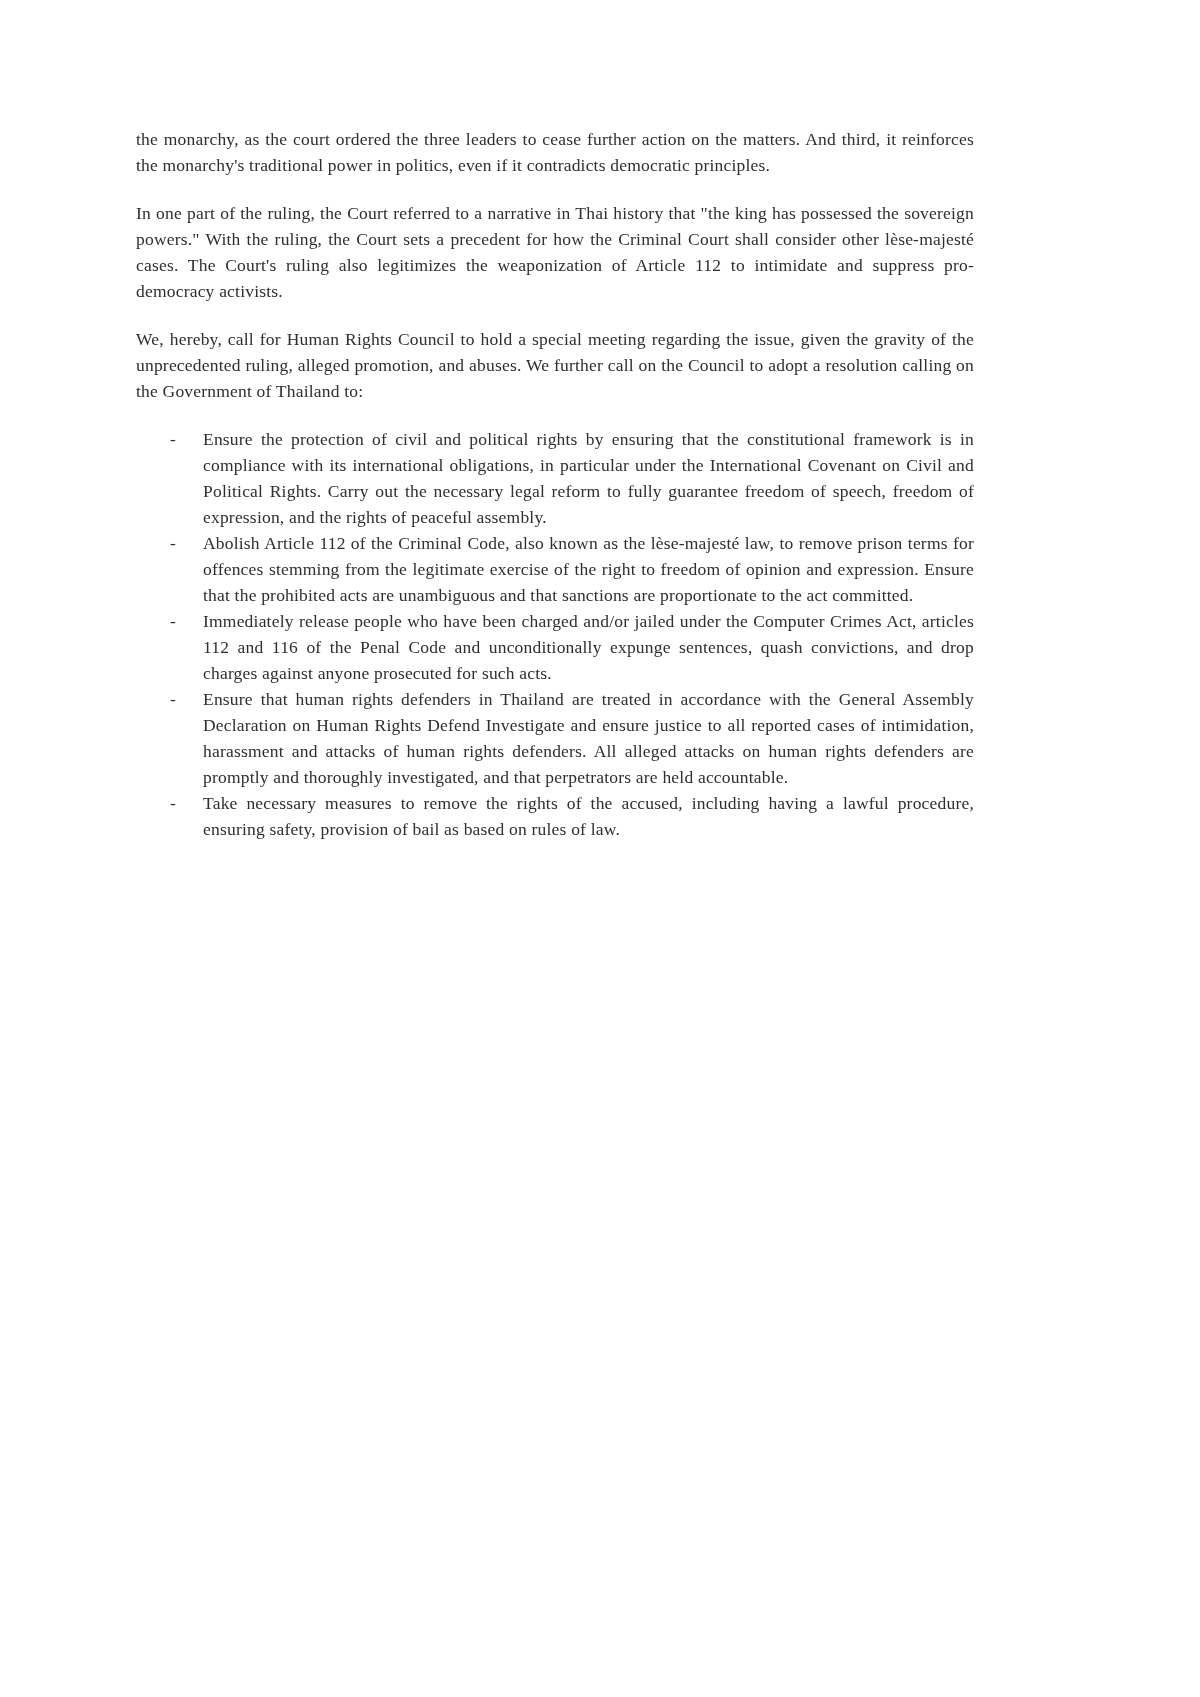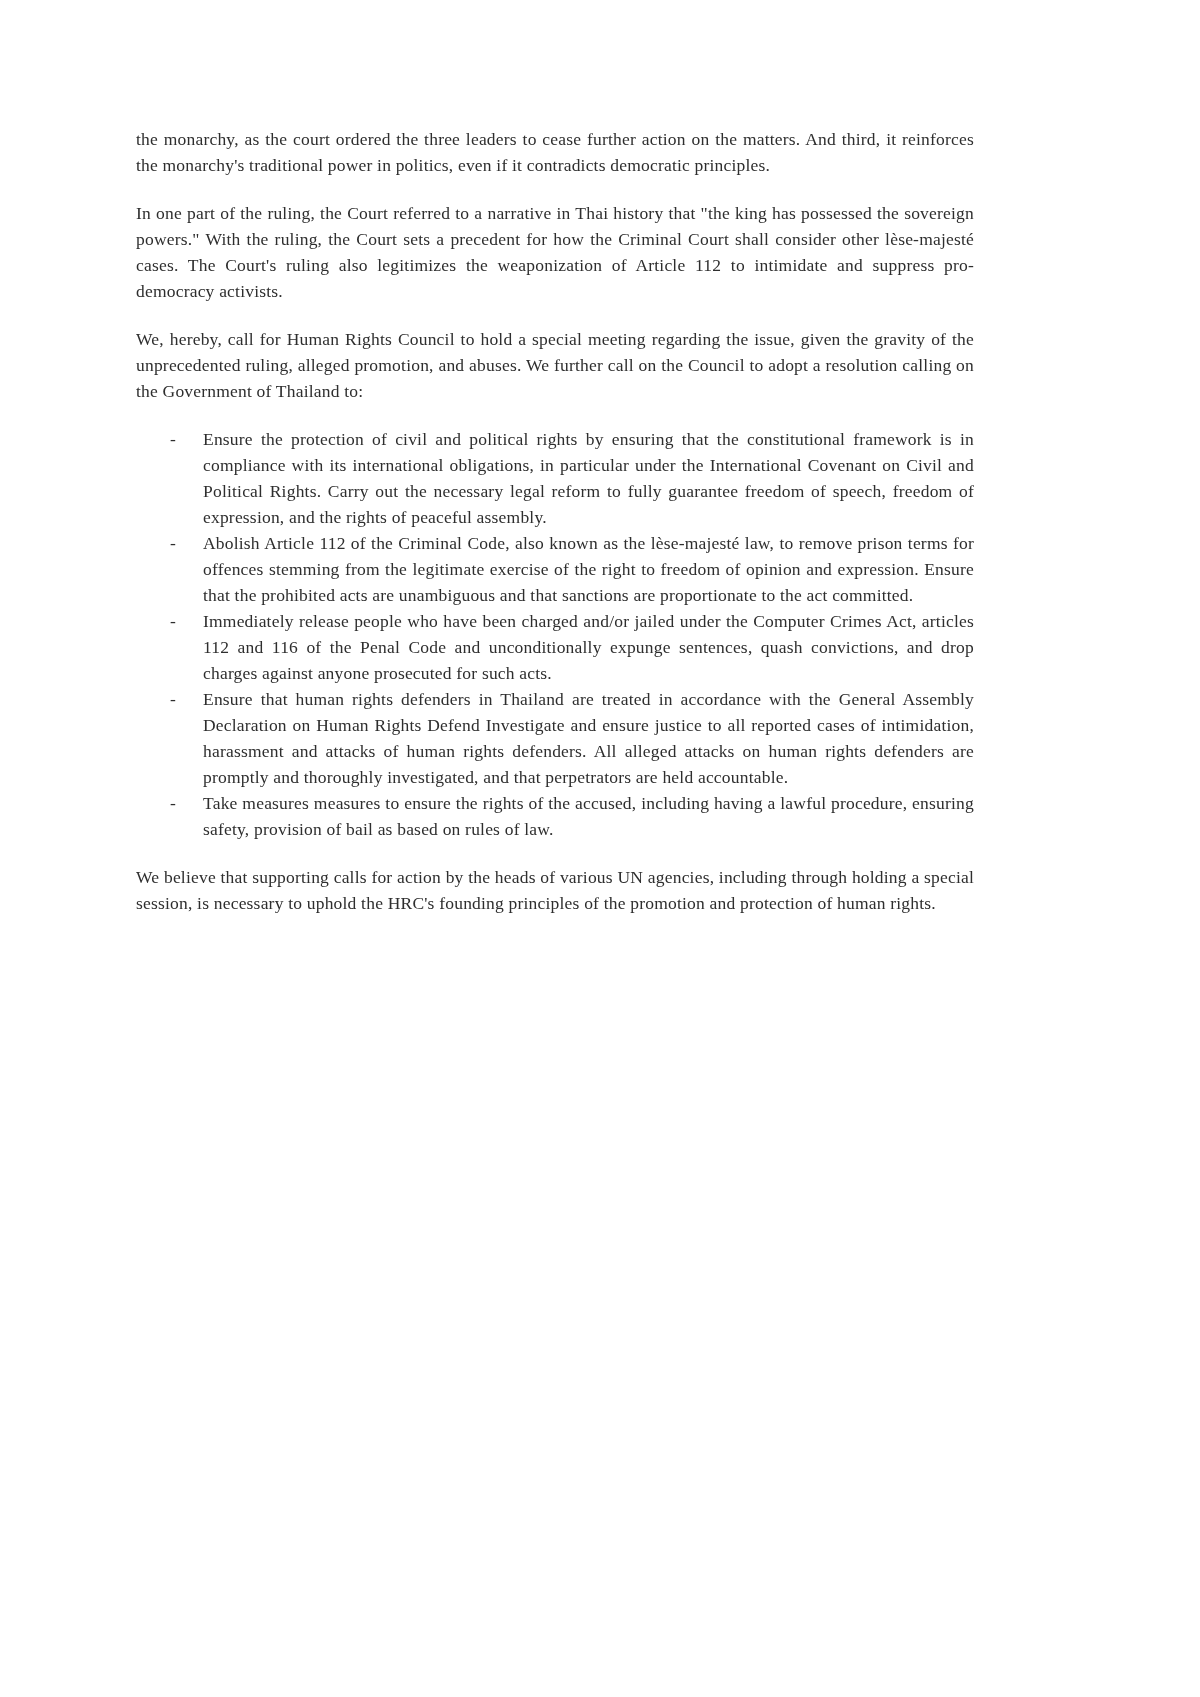--- a/index.html
+++ b/index.html
@@ -69,20 +69,19 @@
       <li>
         <span class="dash">-</span>
         <span>Immediately release people who have been charged and/or jailed under the Computer Crimes Act, articles 112 and 116 of the Penal Code and unconditionally expunge sentences, quash convictions, and drop charges against anyone prosecuted for such acts.</span>
       </li>
       <li>
         <span class="dash">-</span>
         <span>Ensure that human rights defenders in Thailand are treated in accordance with the General Assembly Declaration on Human Rights Defend Investigate and ensure justice to all reported cases of intimidation, harassment and attacks of human rights defenders. All alleged attacks on human rights defenders are promptly and thoroughly investigated, and that perpetrators are held accountable.</span>
       </li>
       <li>
         <span class="dash">-</span>
-        <span>Take measures measures to ensure the rights of the accused, including having a lawful procedure, ensuring safety, provision of bail as based on rules of law.</span>
+        <span>Take necessary measures to remove the rights of the accused, including having a lawful procedure, ensuring safety, provision of bail as based on rules of law.</span>
       </li>
     </ul>
 
-    <p>We believe that supporting calls for action by the heads of various UN agencies, including through holding a special session, is necessary to uphold the HRC's founding principles of the promotion and protection of human rights.</p>
 
   </div>
 </div>
 
 </body></html>

